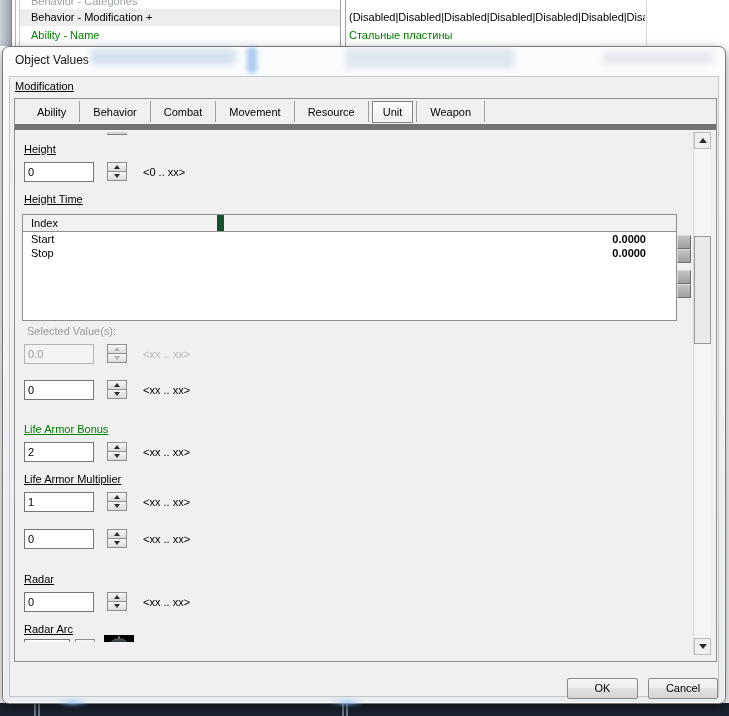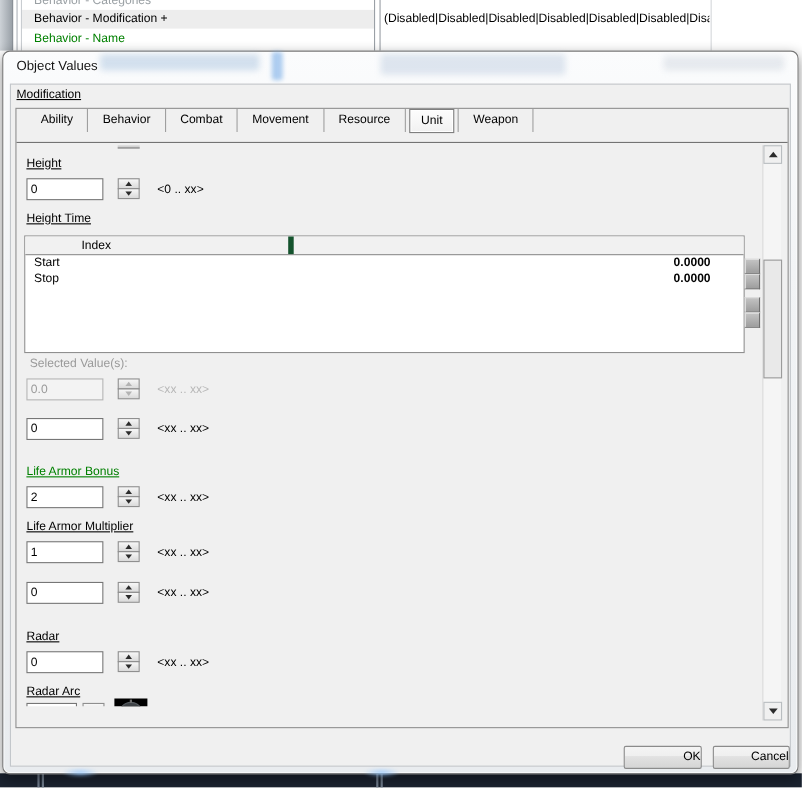--- a/index.html
+++ b/index.html
@@ -43,22 +43,22 @@
   .rm4 { left:600px; top:4px; width:110px; height:13px; background:rgba(200,208,218,.40); }
 
   .client { position:absolute; left:6px; right:6px; top:29px; bottom:6px;
     background:#f0f0f0; border:1px solid #c3c7cb; }
   .modlink { position:absolute; left:5px; top:3px; text-decoration:underline; color:#000; cursor:pointer; }
 
   .box { position:absolute; left:4px; right:1px; top:21px; bottom:34px;
     border:1px solid #8f8f8f; background:#f0f0f0; }
 
   
-  .tabbar { position:absolute; left:0; right:0; top:0; height:31px; border-bottom:1px solid #737373;
-    display:flex; align-items:flex-start; padding-left:9px; }
+  .tabbar { position:absolute; left:0; right:0; top:0; height:31px; border-bottom:6px solid #737373;
+    display:flex; align-items:center; padding-left:9px; }
   .tab { padding:4px 13px; color:#000; cursor:pointer; white-space:nowrap; }
   .tabsep { width:1px; height:21px; background:#9f9f9f; }
   .tab.sel { border:1px solid #7f7f7f; background:linear-gradient(180deg,#fdfdfd,#f1f1f1);
     box-shadow:inset 0 0 0 1px #ffffff; padding:4px 10px; margin:0 3px; }
 
   
   .content { position:absolute; left:1px; top:33px; width:678px; bottom:19px; overflow:hidden; }
   .frag { position:absolute; left:91px; top:0; width:20px; height:3px;
     background:#d2d2d2; border-bottom:1px solid #7f7f7f; }
 
@@ -82,21 +82,21 @@
     border-top:4px solid #2b2b2b; }
   .dis .arr-up { border-bottom-color:#b3b3b3; }
   .dis .arr-dn { border-top-color:#b3b3b3; }
   .hint { margin-left:16px; color:#000; white-space:nowrap; }
   .hint.dis { color:#b8b8b8; }
 
   
   .ht-table { position:absolute; left:6px; top:82px; width:655px; height:107px;
     border:1px solid #8f8f8f; background:#fff; }
   .ht-head { display:flex; height:17px; background:#f1f1f1; border-bottom:1px solid #8f8f8f; }
-  .ht-h1 { width:201px; border-right:5px solid #14532d; padding:2px 0 0 8px;margin-left:43px; }
+  .ht-h1 { width:201px; border-right:7px solid #14532d; padding:2px 0 0 8px; }
   .ht-h2 { flex:1; border-right:1px solid #a5a5a5; text-align:right; padding:2px 5px 0 0; }
   .ht-h3 { width:26px; }
   .ht-row { position:relative; height:14px; line-height:14px; }
   .ht-row:first-child { margin-top:3px; }
   .ht-idx { padding-left:8px; }
   .ht-val { position:absolute; right:30px; top:0;font-weight:bold; }
   .tbtn { position:absolute; left:661px; width:14px; height:14px;
     background:linear-gradient(180deg,#c3c3c3,#9e9e9e); border:1px solid #6f6f6f;
     border-top-color:#dcdcdc; border-left-color:#dcdcdc; cursor:pointer; }
 
@@ -116,40 +116,41 @@
   .sb-arr-up { width:0;height:0;border-left:4px solid transparent;border-right:4px solid transparent;
     border-bottom:5px solid #2b2b2b; }
   .sb-arr-dn { width:0;height:0;border-left:4px solid transparent;border-right:4px solid transparent;
     border-top:5px solid #2b2b2b; }
   .sb-thumb { position:absolute; left:0; width:17px; top:104px; height:108px;
     background:#e9e9e9; border:1px solid #9b9b9b; cursor:pointer; }
 
   
   .btn { position:absolute; top:601px; width:71px; height:21px; border:1px solid #8b8b8b; border-radius:2px;
     background:linear-gradient(180deg,#f4f4f4 0%,#efefef 45%,#e2e2e2 46%,#d5d5d5 100%);
-    font-size:11px; text-align:right; line-height:19px; cursor:pointer; }
+    font-size:11px; text-align:center; line-height:19px; cursor:pointer; }
   .btn.ok { left:557px; } .btn.cancel { left:638px; width:70px; }
 
   .glow { position:absolute; height:9px; z-index:9; pointer-events:none; filter:blur(1.5px);
     background:radial-gradient(ellipse at center, rgba(140,195,255,.75) 0%, rgba(140,195,255,0) 70%); }
   .g1 { left:56px; top:698px; width:34px; }
   .g2 { left:330px; top:698px; width:34px; }
 </style>
 </head>
 <body>
 
 <div class="bgwin">
   <div class="bg-leftstrip"></div>
   <div class="bg-vline1"></div>
   <div class="bg-vline2"></div>
   <div class="bg-row r0">Behavior - Categories</div>
   <div class="bg-row r1">Behavior - Modification +</div>
-  <div class="bg-row r2">Behavior - Name</div>
+  <div class="bg-row r2">Ability - Name</div>
   <div class="bg-split"></div>
   <div class="bg-val v1">(Disabled|Disabled|Disabled|Disabled|Disabled|Disabled|Disable</div>
+  <div class="bg-val v2">Стальные пластины</div>
   <div class="bg-colline"></div>
 </div>
 
 <div class="navy">
   <div class="nline" style="left:34px"></div>
   <div class="nline" style="left:38px"></div>
   <div class="nline" style="left:342px"></div>
   <div class="nline" style="left:346px"></div>
 </div>
 

